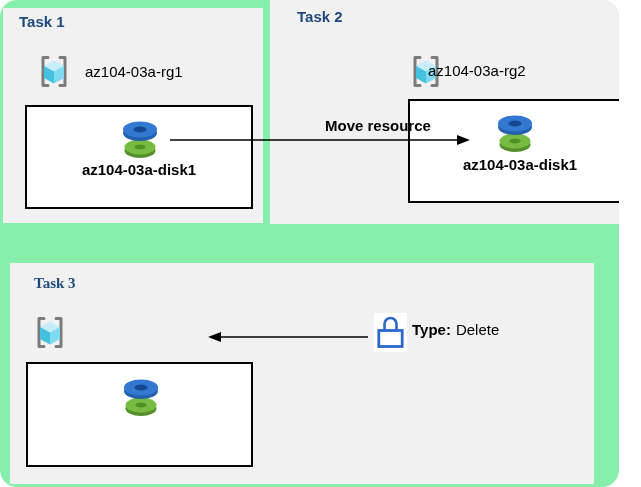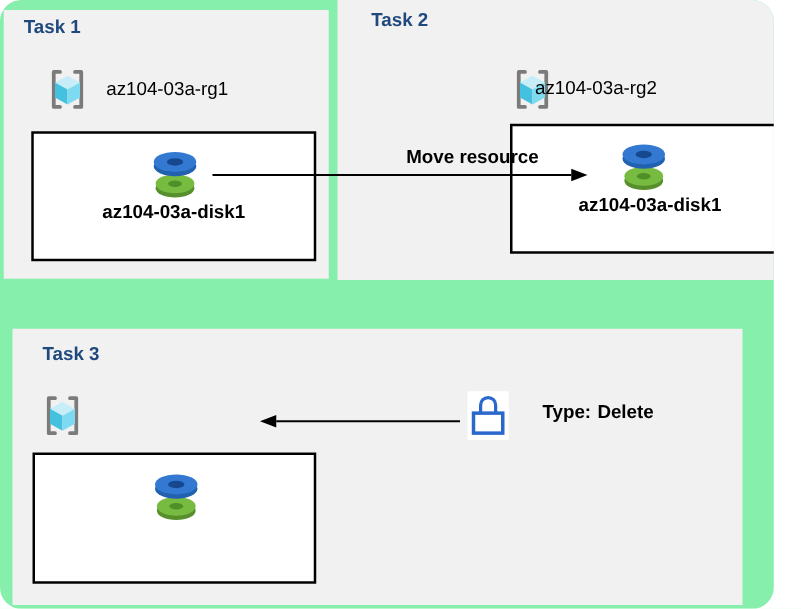--- a/index.html
+++ b/index.html
@@ -10,21 +10,21 @@
   .panel{position:absolute;background:#f1f1f1;}
   #panel-task1{left:3px;top:8px;width:260px;height:215px;}
   #panel-task2{left:270px;top:0;width:368px;height:224px;}
   #panel-task3{left:10px;top:263px;width:584px;height:221px;}
 
   .task-title{
     position:absolute;font-size:15px;font-weight:700;color:#1f497d;white-space:nowrap;
   }
   #title-task1{left:19px;top:13px;}
   #title-task2{left:297px;top:8px;}
-  #title-task3{left:34px;top:275px;}
+  #title-task3{left:34px;top:275px;font-family:Liberation Serif, serif;}
 
   .res-label{
     position:absolute;font-size:15px;font-weight:400;color:#000;white-space:nowrap;
   }
   #rg1-label{left:85px;top:63px;}
   #rg2-label{left:428px;top:62px;}
   #rg3-label{left:84px;top:327px;}
 
   .res-box{
     position:absolute;background:#ffffff;border:2px solid #000;box-sizing:border-box;
@@ -55,22 +55,22 @@
   #move-arrow{left:169px;top:132px;}
   #lock-arrow{left:206px;top:329px;}
 
   #lock-patch{
     position:absolute;left:374px;top:313px;width:33px;height:39px;background:#fff;
   }
   #lock-text{
     position:absolute;left:412px;top:320px;font-size:15px;line-height:20px;color:#000;white-space:nowrap;
   }
   .lock-name{font-weight:700;display:block;}
-  .type-label{font-weight:700;margin-left:22px;}
-  .type-value{font-weight:700;margin-left:5px;}
+  .type-label{font-weight:700;}
+  .type-value{font-weight:400;margin-left:5px;}
 </style>
 </head>
 <body>
 
 <div id="stage">
 
   <div class="panel" id="panel-task1"></div>
   <div class="panel" id="panel-task2"></div>
   <div class="panel" id="panel-task3"></div>
 

